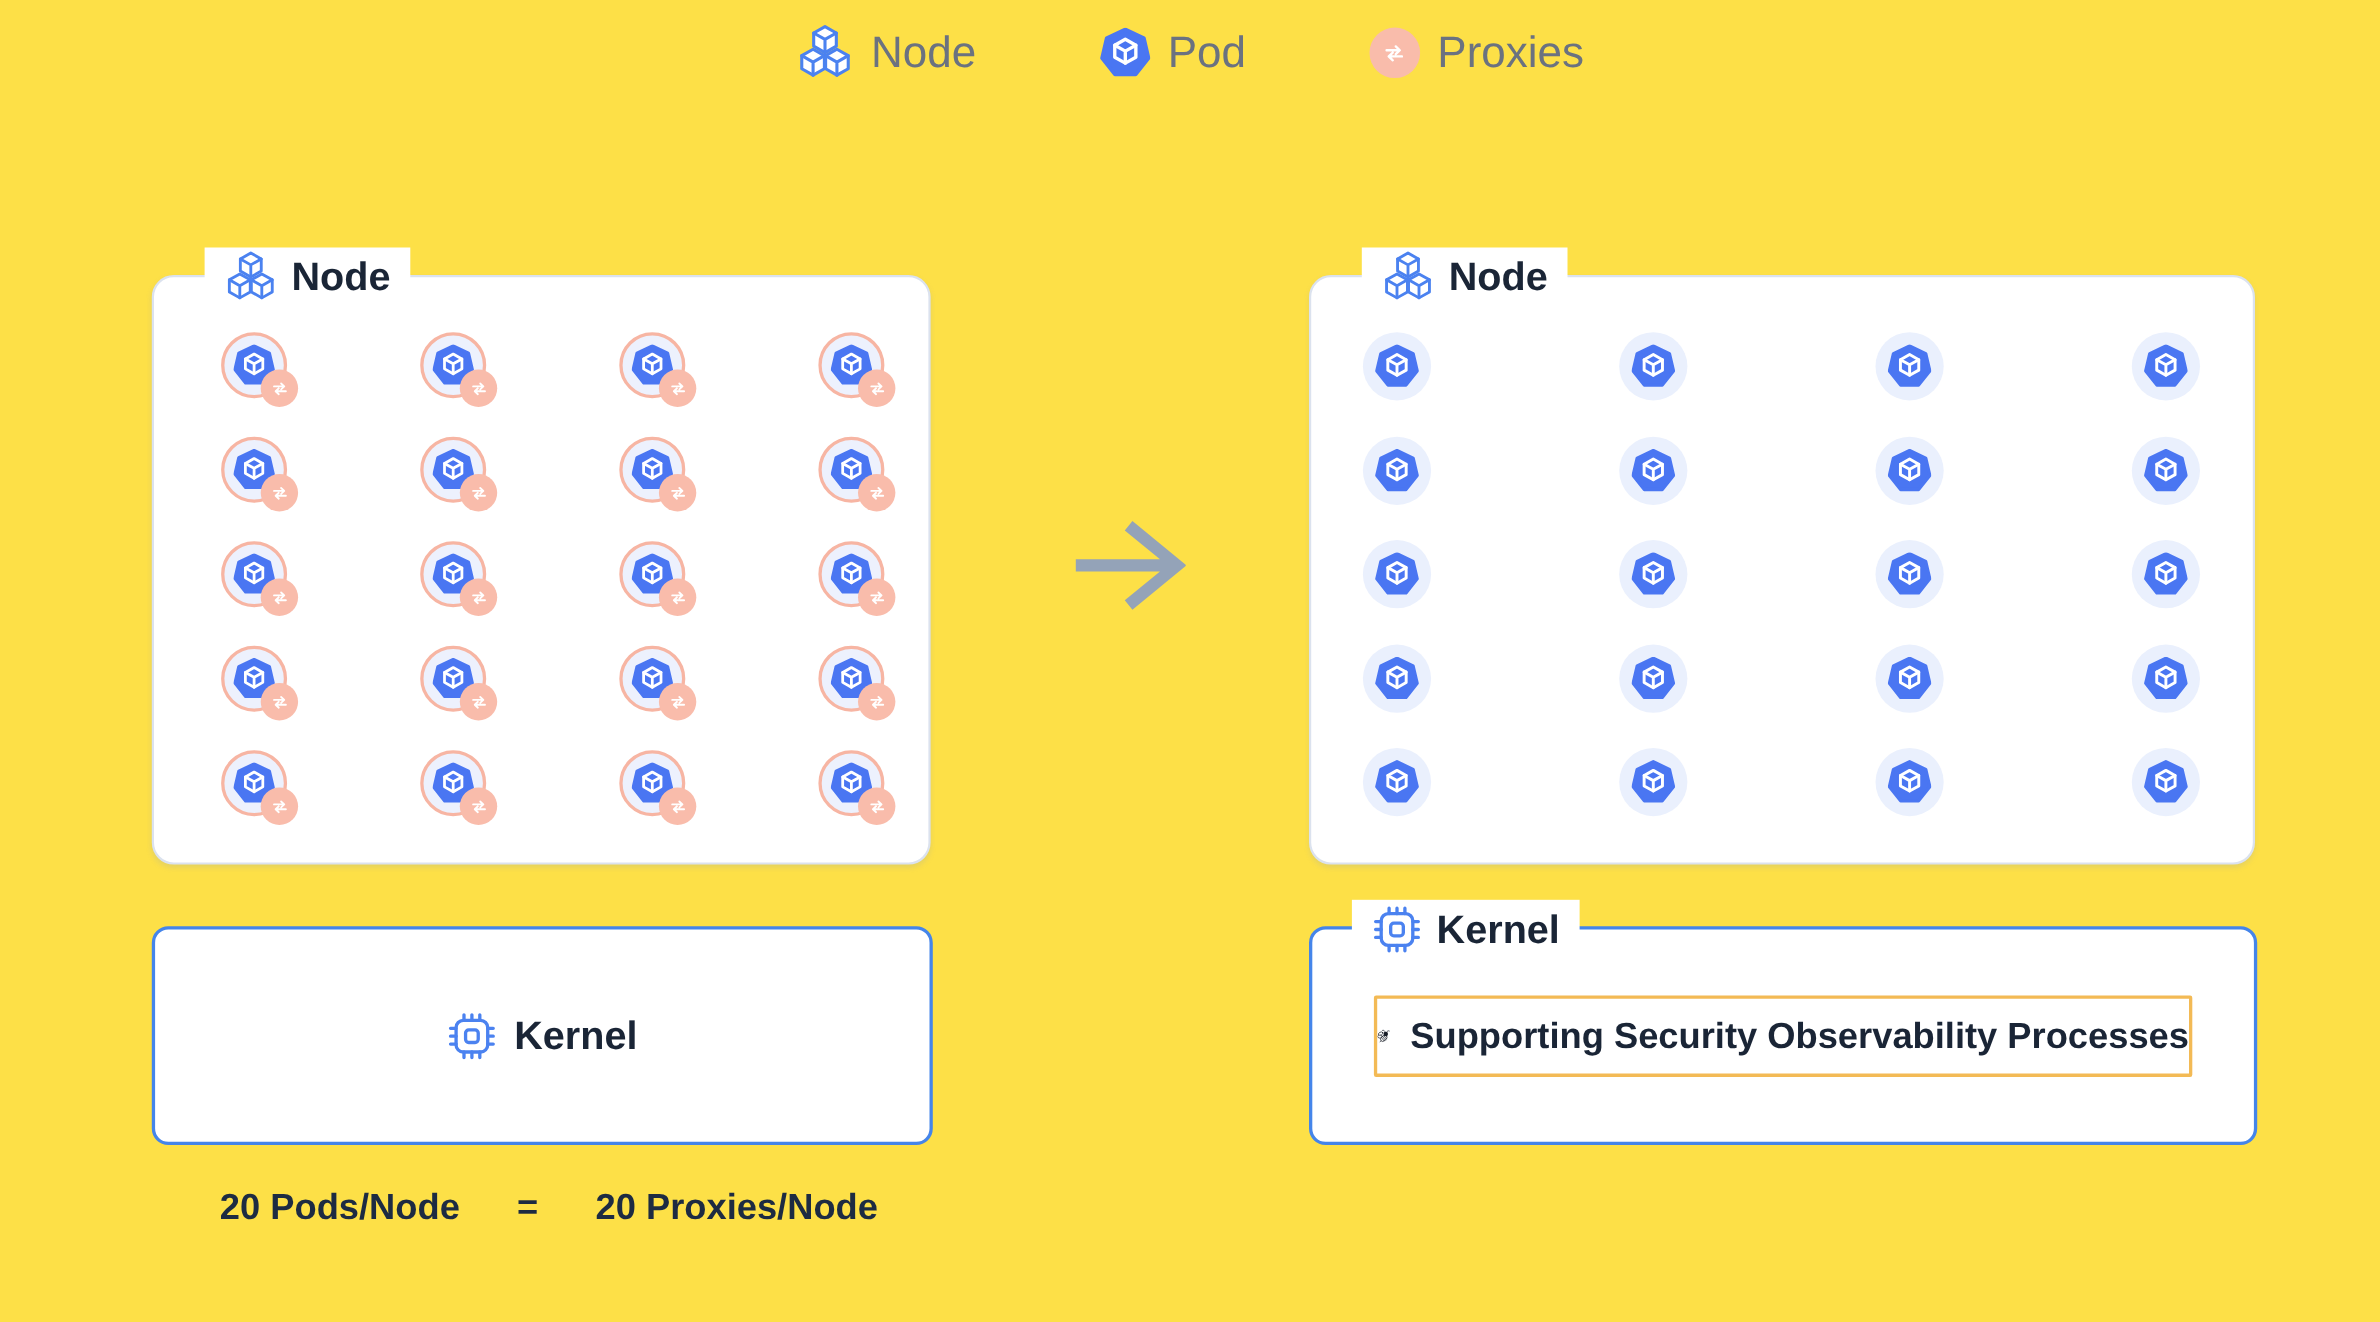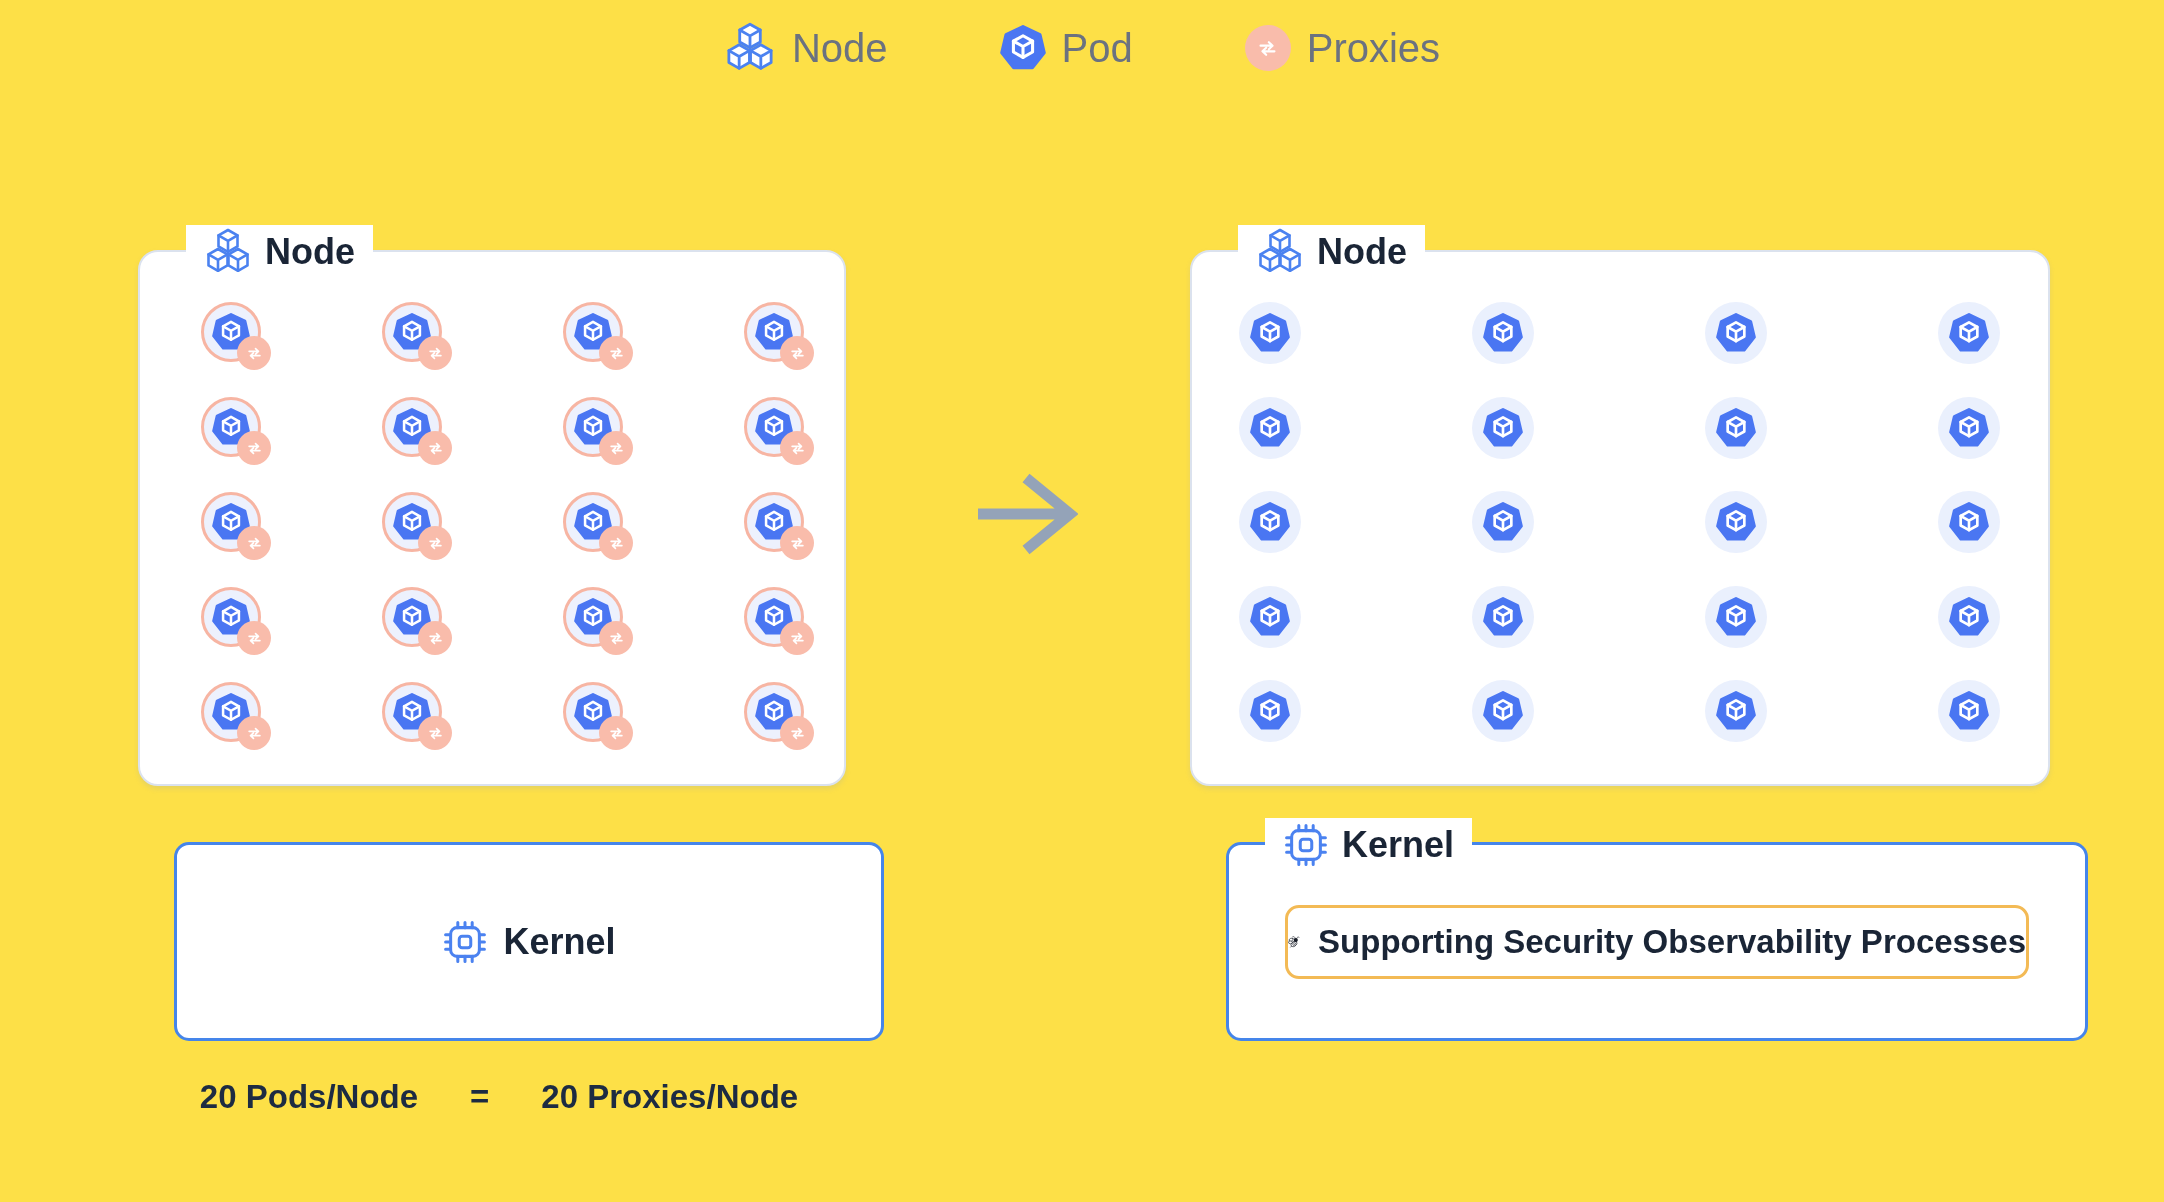--- a/index.html
+++ b/index.html
@@ -28,21 +28,21 @@
   #node-box-right { left:1190px; top:250px; width:856px; height:532px; }
 
   .box-label {
     position:absolute; top:-27px; left:46px; height:54px;
     display:flex; align-items:center; gap:13px;
     background:#ffffff; padding:0 18px;
     font-size:36px; font-weight:600; color:#1a2536; white-space:nowrap;
   }
 
   .kernel-box {
-    position:absolute; border:3px solid #4585ea; border-radius:15px; background:#ffffff;margin-left:36px;
+    position:absolute; border:3px solid #4585ea; border-radius:15px; background:#ffffff;
   }
   #kernel-box-left  { left:138px;  top:842px; width:704px; height:193px;
                       display:flex; align-items:center; justify-content:center; }
   #kernel-box-right { left:1190px; top:842px; width:856px; height:193px; }
   .kernel-center-label { display:flex; align-items:center; gap:15px; font-size:36px; font-weight:600; color:#1a2536; }
 
   
   .pod-grid {
     position:absolute; display:grid;
     justify-content:space-between; align-content:space-between;
@@ -61,21 +61,21 @@
   .pod-circle.plain  { background:#eaf0fd; }
   .sidecar-badge {
     position:absolute; right:-10px; bottom:-8px; width:34px; height:34px; border-radius:50%;
     background:#f9bcab; display:flex; align-items:center; justify-content:center;
   }
 
   
   .process-pill {
     position:absolute; left:50%; top:60px; transform:translateX(-50%);
     width:744px; height:74px; box-sizing:border-box;
-    border:3px solid #f3ba55; border-radius:14px; background:#ffffff;
+    border:3px solid #f3ba55; border-radius:2px; background:#ffffff;
     display:flex; align-items:center; justify-content:center; gap:17px;
     font-size:33px; font-weight:600; color:#1a2536; white-space:nowrap;
   }
 
   
   .formula {
     position:absolute; left:147px; top:1078px; width:704px;
     display:flex; justify-content:center; align-items:center; gap:52px;
     font-size:33px; font-weight:600; color:#1d2b42;
   }

